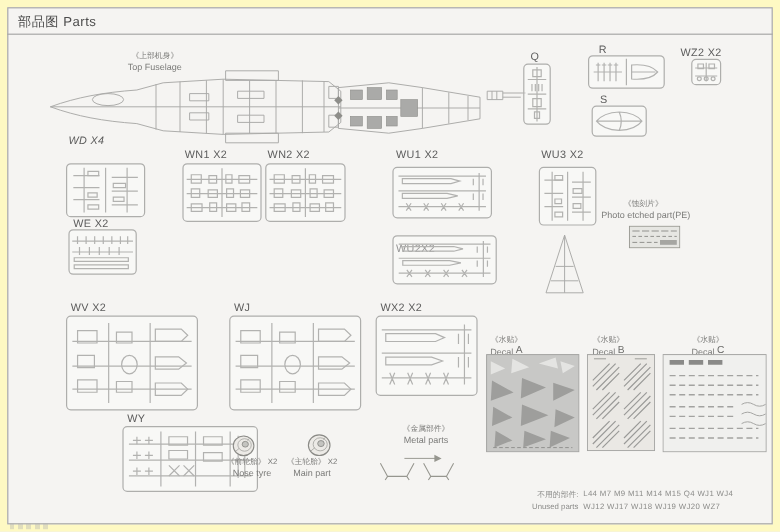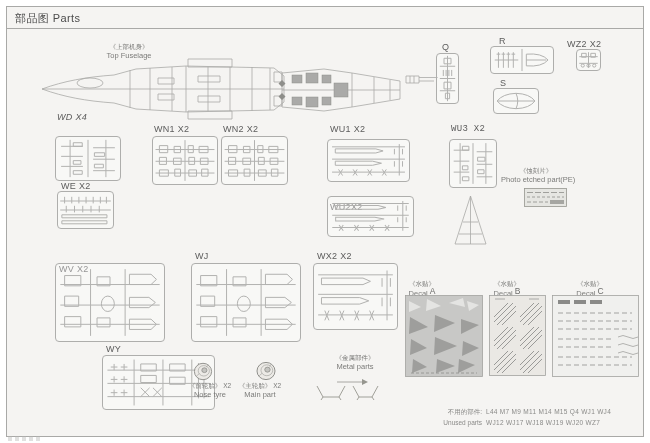--- a/index.html
+++ b/index.html
@@ -1,18 +1,18 @@
 <!DOCTYPE html>
 <html><head>
 <meta charset="utf-8">
 <style>
   * { margin:0; padding:0; box-sizing:border-box; }
   html,body { width:650px; height:443px; }
   body { font-family:"Liberation Sans", sans-serif; background:#ecebE9; }
-  #canvas { position:relative; width:650px; height:443px; background:#ffffff; overflow:hidden; }
+  #canvas { position:relative; width:650px; height:443px; background:#fef9c3; overflow:hidden; }
   .page-border { position:absolute; left:6px; top:6px; width:638px; height:431px;
                  border:1px solid #a9a9a7; background:#f5f4f2; }
   .header-rule { position:absolute; left:6px; top:28px; width:638px; height:0; border-top:1px solid #a9a9a7; }
   .header-title { position:absolute; left:15px; top:11px; font-size:11px; color:#4c4c4c; letter-spacing:0.4px; }
   .slabel { position:absolute; font-size:9px; color:#5c5c5c; white-space:nowrap; letter-spacing:0.3px; }
   .sprue { position:absolute; border:1px solid #aeaeac; border-radius:4px; background:rgba(255,255,255,0.35); }
   .sprue svg { position:absolute; inset:0; width:100%; height:100%; }
   .figure { position:absolute; }
   .figure svg { display:block; width:100%; height:100%; }
   .draw { fill:none; stroke:#a9a9a7; stroke-width:0.8; }
@@ -184,21 +184,21 @@
       </svg>
   </div>
 
   <div class="slabel" style="left:330px; top:124px;">WU1 X2</div>
   <div class="sprue" style="left:327px; top:139px; width:83px; height:43px;">
     <svg viewBox="0 0 100 60" preserveAspectRatio="none">
         <use href="#patC"></use>
       </svg>
   </div>
 
-  <div class="slabel" style="left:451px; top:124px;font-family:Liberation Mono, monospace;">WU3 X2</div>
+  <div class="slabel" style="left:451px; top:124px;">WU3 X2</div>
   <div class="sprue" style="left:449px; top:139px; width:48px; height:49px;">
     <svg viewBox="0 0 100 60" preserveAspectRatio="none">
         <use href="#patB"></use>
       </svg>
   </div>
 
   <div class="slabel" style="left:61px; top:181px;">WE X2</div>
   <div class="sprue" style="left:57px; top:191px; width:57px; height:38px;">
     <svg viewBox="0 0 100 60" preserveAspectRatio="none">
         <use href="#patE"></use>
@@ -224,21 +224,21 @@
       <rect x="26" y="12" width="14" height="4" fill="#a6a6a2"></rect>
       <path stroke="#8e8e8a" fill="none" stroke-width="0.8" stroke-dasharray="4 2" d="M3 14 H24"></path>
     </svg>
   </div>
   <div class="figure" style="left:452px; top:194px; width:37px; height:53px;">
     <svg viewBox="0 0 37 53">
       <path class="draw" d="M18.5 2 L34 50 H3 Z M18.5 2 V50 M11 28 H26 M7 40 H30"></path>
     </svg>
   </div>
 
-  <div class="slabel" style="left:59px; top:251px;margin-top:13px;">WV X2</div>
+  <div class="slabel" style="left:59px; top:251px;">WV X2</div>
   <div class="sprue" style="left:55px; top:263px; width:110px; height:79px;">
     <svg viewBox="0 0 100 60" preserveAspectRatio="none">
         <use href="#patG"></use>
       </svg>
   </div>
 
   <div class="slabel" style="left:195px; top:251px;">WJ</div>
   <div class="sprue" style="left:191px; top:263px; width:110px; height:79px;">
     <svg viewBox="0 0 100 60" preserveAspectRatio="none">
         <use href="#patG"></use>

